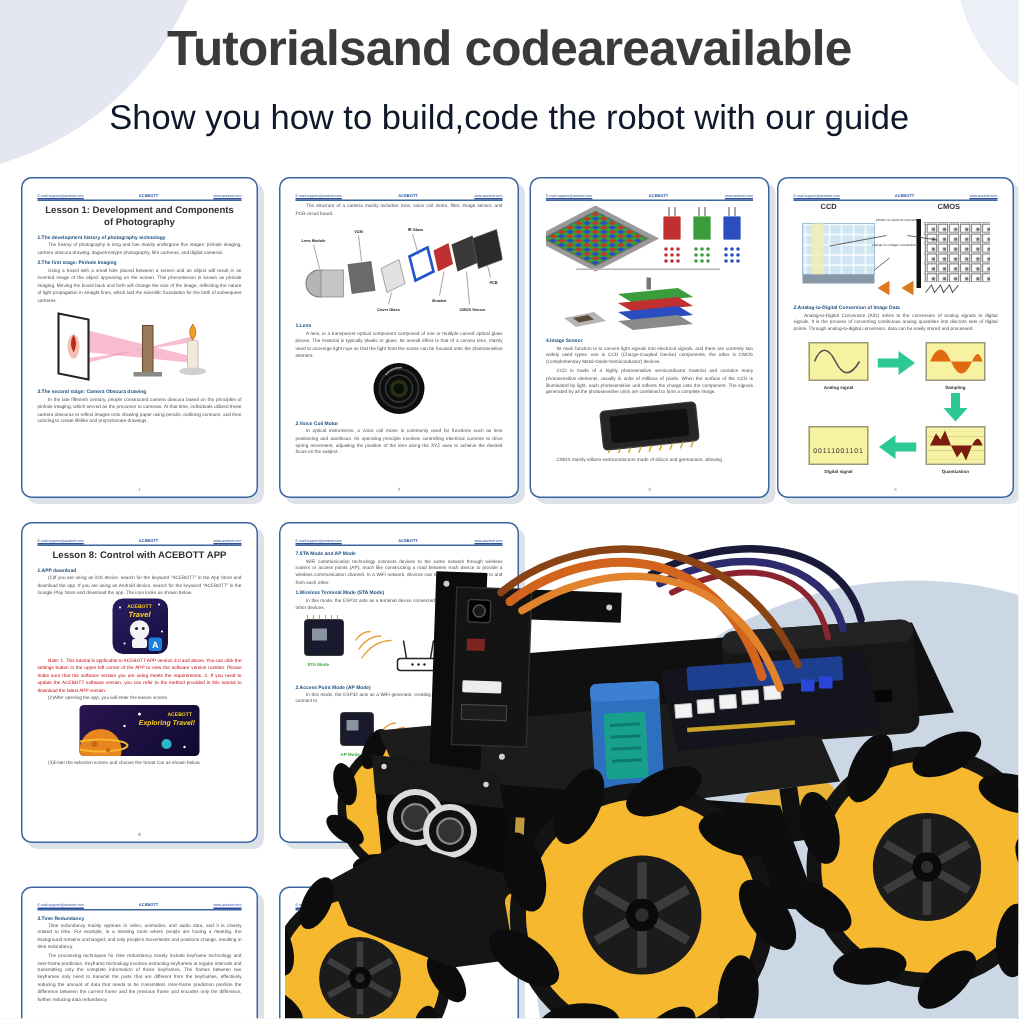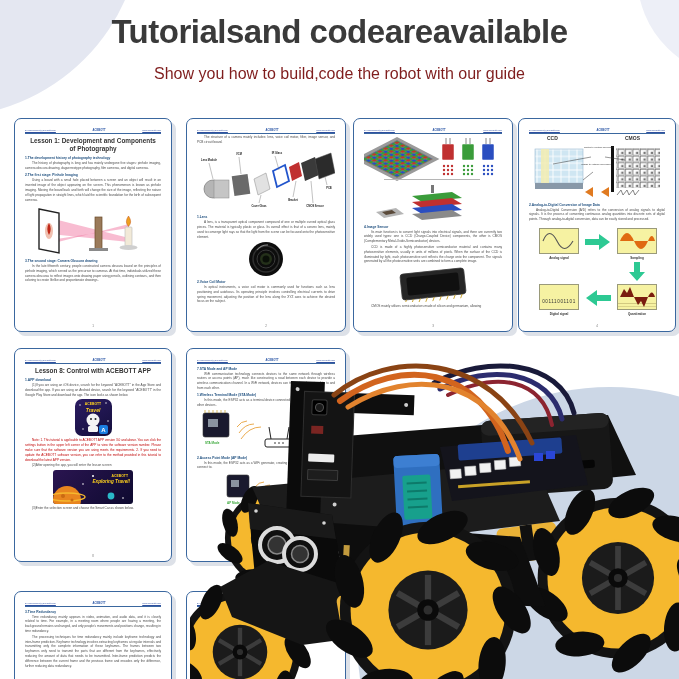--- a/index.html
+++ b/index.html
@@ -2,21 +2,21 @@
 <html><head>
 <meta charset="utf-8">
 <style>
   html,body{margin:0;padding:0;background:#fff}
   .canvas{position:relative;width:679px;height:679px;overflow:hidden;background:#fff;font-family:"Liberation Sans",sans-serif}
   .circ{position:absolute;border-radius:50%}
   .c-tl{left:-252px;top:-277px;width:394px;height:394px;background:#e4e7f1}
   .c-tr{left:637px;top:-128px;width:206px;height:206px;background:#edeff7}
   .c-br{left:357px;top:387px;width:506px;height:506px;background:#ccd7e6}
   .h1{position:absolute;top:13px;left:0;width:100%;text-align:center;font-size:33px;font-weight:bold;color:#3a3a3a;letter-spacing:-.5px}
-  .sub{position:absolute;top:65px;left:0;width:100%;text-align:center;font-size:16px;color:#7f1d1d}
+  .sub{position:absolute;top:65px;left:0;width:100%;text-align:center;font-size:23px;color:#0f172a}
   .pg{position:absolute;background:#fff;border:1.6px solid #3a679f;border-radius:7px;box-shadow:4px 4px 0 #dde1e8;box-sizing:border-box;padding:5px 10px 0;overflow:hidden}
   .pgh{display:flex;justify-content:space-between;align-items:flex-end;border-bottom:.6px solid #3a679f;padding-bottom:1px;height:8px}
   .pgh .sm{font-size:2.4px;color:#3050a0;text-decoration:underline}
   .pgh .logo{font-size:2.7px;font-weight:bold;color:#2a55a5;text-align:center}
   .pt{font-size:6.4px;font-weight:bold;color:#333;text-align:center;margin:3px 3px 2px;line-height:1.3}
   .sh{font-size:3.3px;font-weight:bold;color:#1d4e7e;margin-top:2.6px}
   .bp{font-size:3.15px;color:#4a4a4a;text-align:justify;text-indent:7px;line-height:1.52;margin:1px 0}
   .note{color:#c00000}
   .cap{font-size:3px;color:#3aa83a;font-weight:bold}
   .pnum{position:absolute;bottom:3px;left:0;right:0;text-align:center;font-size:3px;color:#777}

